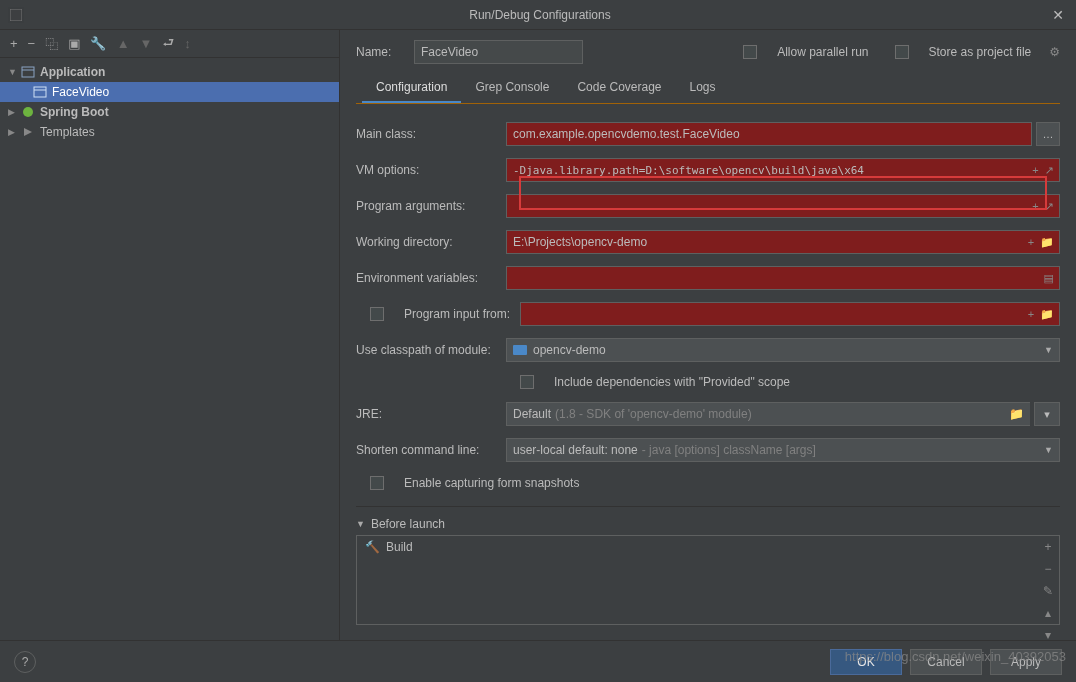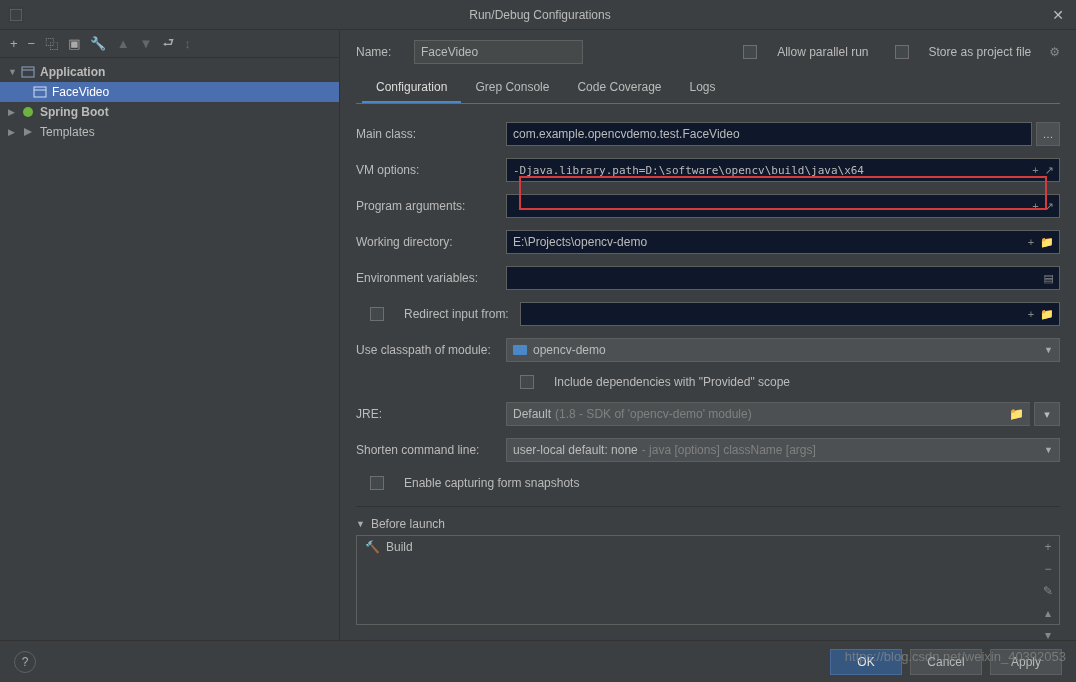--- a/index.html
+++ b/index.html
@@ -36,21 +36,21 @@
 .gear { color: #888; margin-left: 6px; }
 
 .tabs { display: flex; border-bottom: 1px solid #a16207; height: 30px; padding-left: 6px; }
 .tab { padding: 6px 14px; cursor: pointer; color: #bbb; }
 .tab.active { border-bottom: 2px solid #4a88c7; color: #ddd; }
 
 .form { padding-top: 12px; }
 .form-row { display: flex; align-items: center; min-height: 36px; }
 .form-row .fl { width: 150px; color: #bbb; }
 .form-row .fv { flex: 1; display: flex; align-items: center; position: relative; }
-.tinput { flex: 1; background: #0f172a; border: 1px solid #5e6060; color: #bbb; height: 24px; padding: 0 6px; font-size: 12px; }
+.tinput { flex: 1; background: #7f1d1d; border: 1px solid #5e6060; color: #bbb; height: 24px; padding: 0 6px; font-size: 12px; }
 .tinput.mono { font-family: "Consolas", monospace; font-size: 11px; }
 .browse { width: 24px; height: 24px; margin-left: 4px; background: #4c5052; border: 1px solid #5e6060; color: #bbb; display: flex; align-items: center; justify-content: center; cursor: pointer; font-size: 11px; }
 .field-icons { position: absolute; right: 6px; display: flex; gap: 6px; color: #888; }
 .field-icons span { cursor: pointer; font-size: 11px; }
 .vm-hl { position: absolute; border: 2px solid #d63b3b; left: 519px; top: 176px; width: 528px; height: 34px; pointer-events: none; }
 
 .select-like { flex: 1; background: #4c5052; border: 1px solid #5e6060; height: 24px; display: flex; align-items: center; padding: 0 6px; position: relative; cursor: pointer; }
 .select-like .dd { position: absolute; right: 6px; color: #aaa; font-size: 9px; }
 .jre-split { display: flex; flex: 1; }
 .jre-split .select-like { border-right: none; }
@@ -207,21 +207,21 @@
         <div class="fv">
           <input class="tinput" value="" style="">
           <div class="field-icons">
               <span>▤</span>
             </div>
         </div>
       </div>
       <div class="form-row">
         <label class="chk" style="width:150px">
             <span class="box"></span>
-            <span>Redirect input from:</span>
+            <span>Program input from:</span>
           </label>
         <div class="fv">
           <input class="tinput" disabled="" value="" style="">
           <div class="field-icons">
               <span>+</span>
               <span>📁</span>
             </div>
         </div>
       </div>
       <div class="form-row">

